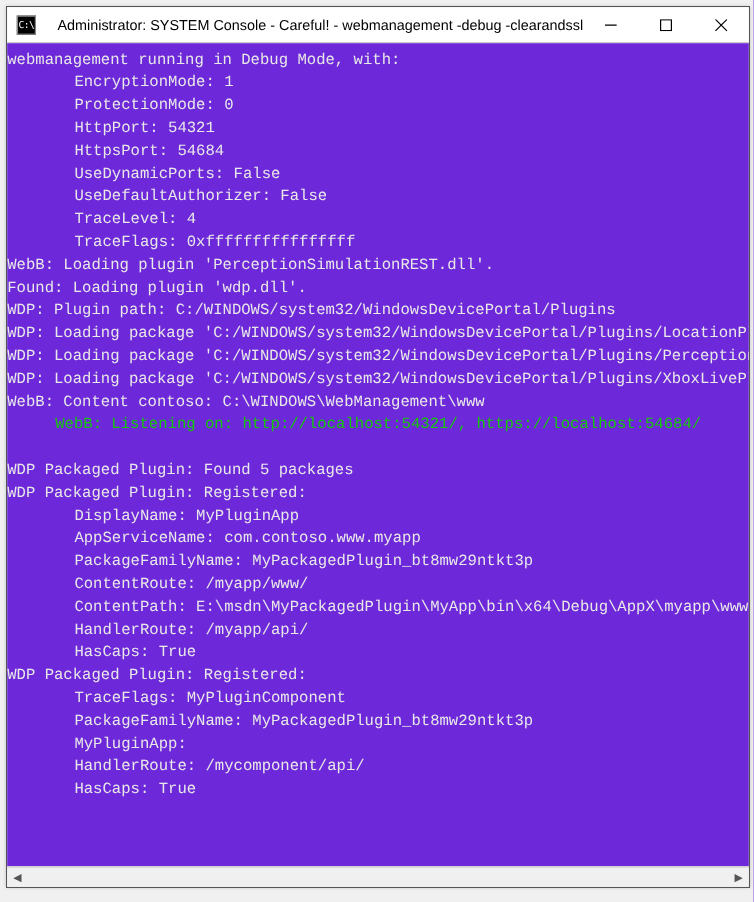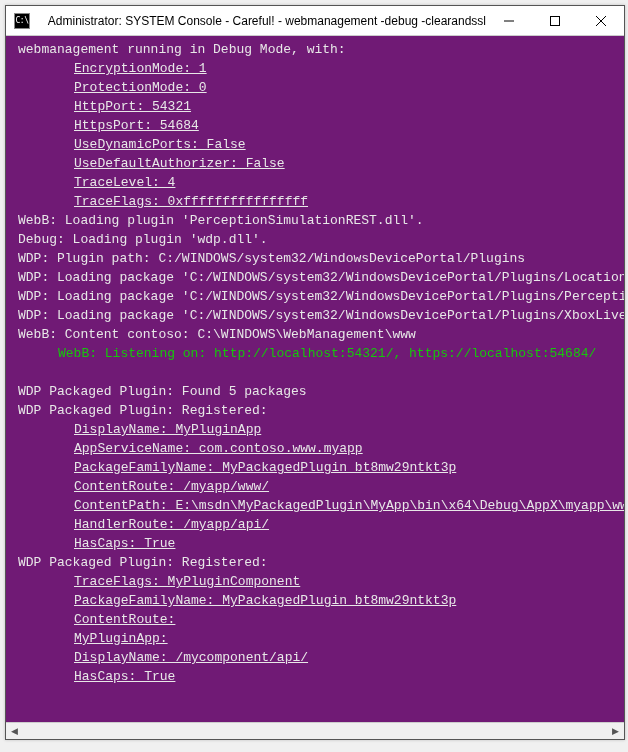--- a/index.html
+++ b/index.html
@@ -65,30 +65,30 @@
       align-items: center;
       justify-content: center;
       font-size: 14px;
       font-family: "Segoe UI Symbol", sans-serif;
     }
     .titlebar-btn svg {
       stroke: #000;
     }
     .console {
       flex: 1;
-      background: #701a75;
+      background: #6d28d9;
       color: #e8e8e8;
       font-family: Consolas, "Courier New", monospace;
       font-size: 13px;
       line-height: 19px;
-      padding: 4px 12px;
+      padding: 4px 0;
       overflow: hidden;
       white-space: pre;
     }
-    .console .indent { margin-left: 56px; display: block; text-decoration: underline; }
+    .console .indent { margin-left: 56px; display: block; }
     .console .green { color: #16c60c; margin-left: 40px; }
     .scrollbar-h {
       height: 17px;
       background: #f0f0f0;
       border-top: 1px solid #ccc;
       display: flex;
       align-items: center;
       flex-shrink: 0;
     }
     .scroll-arrow {
@@ -127,31 +127,31 @@
         <svg width="10" height="10">
             <line x1="0" y1="0" x2="10" y2="10" stroke-width="1"></line>
             <line x1="10" y1="0" x2="0" y2="10" stroke-width="1"></line>
           </svg>
       </div>
     </div>
   </div>
 
   <div class="console"><span>webmanagement running in Debug Mode, with:</span>
 <span class="indent">EncryptionMode: 1</span><span class="indent">ProtectionMode: 0</span><span class="indent">HttpPort: 54321</span><span class="indent">HttpsPort: 54684</span><span class="indent">UseDynamicPorts: False</span><span class="indent">UseDefaultAuthorizer: False</span><span class="indent">TraceLevel: 4</span><span class="indent">TraceFlags: 0xffffffffffffffff</span><span>WebB: Loading plugin 'PerceptionSimulationREST.dll'.</span>
-<span>Debug: Loading plugin 'wdp.dll'.</span>
+<span>Found: Loading plugin 'wdp.dll'.</span>
 <span>WDP: Plugin path: C:/WINDOWS/system32/WindowsDevicePortal/Plugins</span>
 <span>WDP: Loading package 'C:/WINDOWS/system32/WindowsDevicePortal/Plugins/LocationPlugin</span>
 <span>WDP: Loading package 'C:/WINDOWS/system32/WindowsDevicePortal/Plugins/Perception/pac</span>
 <span>WDP: Loading package 'C:/WINDOWS/system32/WindowsDevicePortal/Plugins/XboxLivePlugin</span>
 <span>WebB: Content contoso: C:\WINDOWS\WebManagement\www</span>
 <span class="green">WebB: Listening on: http://localhost:54321/, https://localhost:54684/</span>
 <span> </span>
 <span>WDP Packaged Plugin: Found 5 packages</span>
 <span>WDP Packaged Plugin: Registered:</span>
 <span class="indent">DisplayName: MyPluginApp</span><span class="indent">AppServiceName: com.contoso.www.myapp</span><span class="indent">PackageFamilyName: MyPackagedPlugin_bt8mw29ntkt3p</span><span class="indent">ContentRoute: /myapp/www/</span><span class="indent">ContentPath: E:\msdn\MyPackagedPlugin\MyApp\bin\x64\Debug\AppX\myapp\www\</span><span class="indent">HandlerRoute: /myapp/api/</span><span class="indent">HasCaps: True</span><span>WDP Packaged Plugin: Registered:</span>
-<span class="indent">TraceFlags: MyPluginComponent</span><span class="indent">PackageFamilyName: MyPackagedPlugin_bt8mw29ntkt3p</span><span class="indent">ContentRoute:</span><span class="indent">MyPluginApp:</span><span class="indent">DisplayName: /mycomponent/api/</span><span class="indent">HasCaps: True</span></div>
+<span class="indent">TraceFlags: MyPluginComponent</span><span class="indent">PackageFamilyName: MyPackagedPlugin_bt8mw29ntkt3p</span><span class="indent">MyPluginApp:</span><span class="indent">HandlerRoute: /mycomponent/api/</span><span class="indent">HasCaps: True</span></div>
 
   <div class="scrollbar-h">
     <div class="scroll-arrow">◀</div>
     <div class="scroll-track"></div>
     <div class="scroll-arrow">▶</div>
   </div>
 </div>
 
 </body></html>

